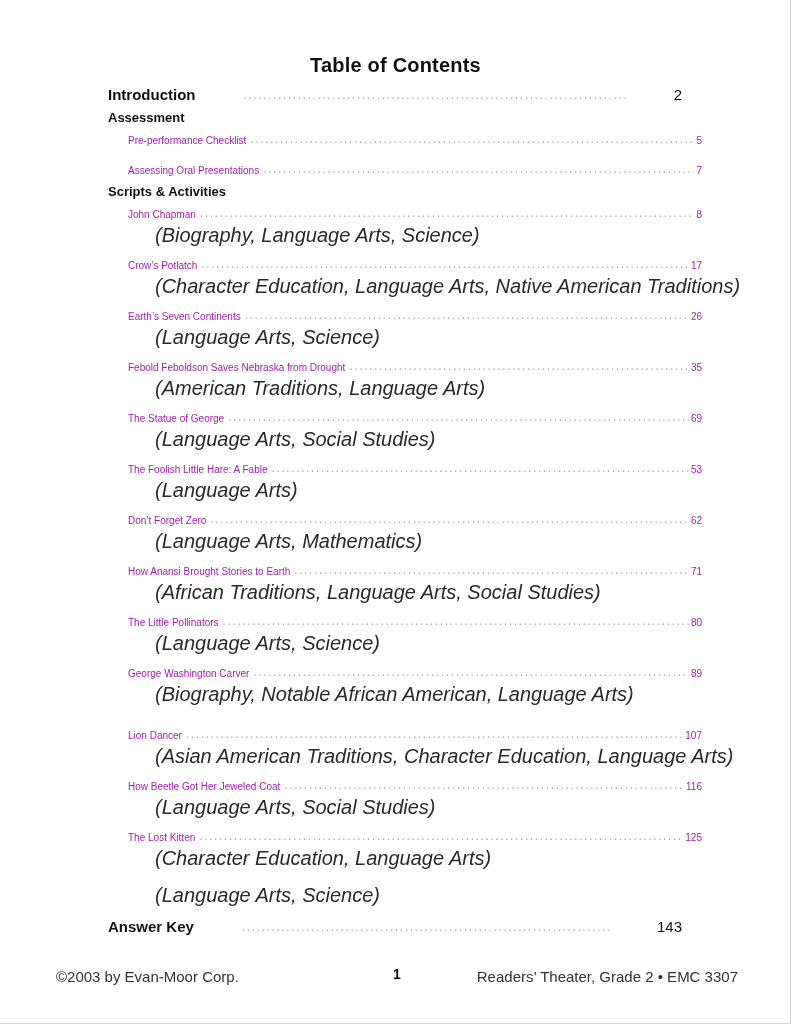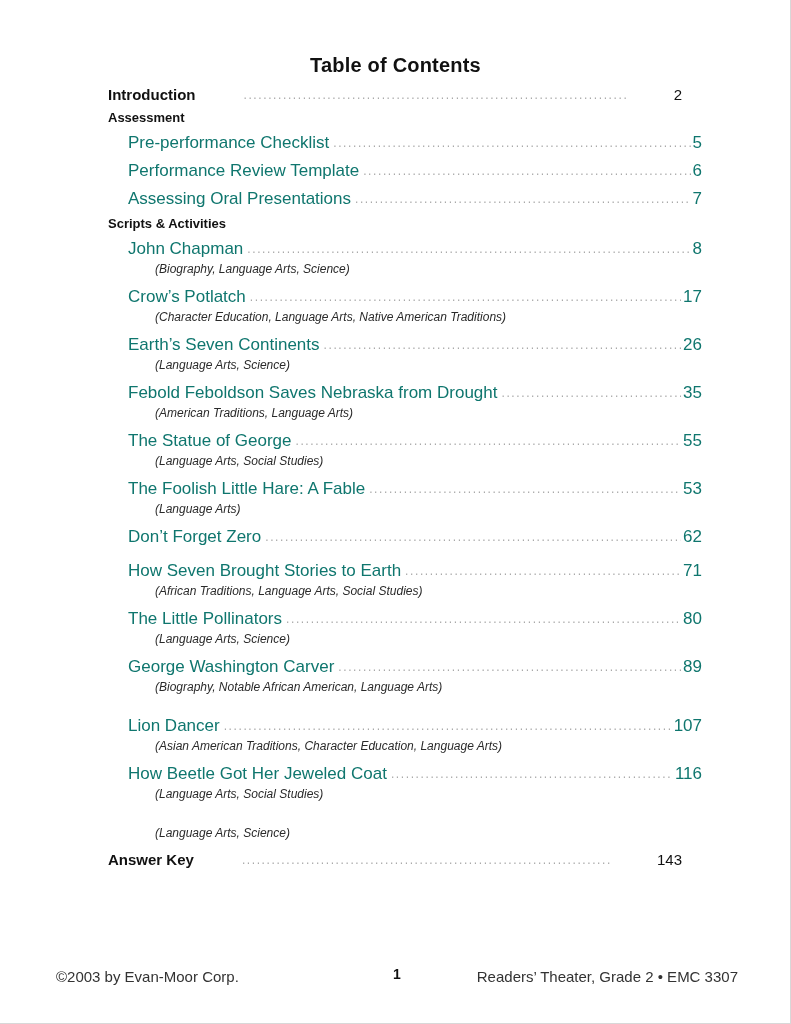--- a/index.html
+++ b/index.html
@@ -103,29 +103,29 @@
     font-weight: bold;
     color: #111111;
   }
 
   
   .level-item {
     margin-left: 20px;
   }
   .level-item .label,
   .level-item .pageno {
-    font-size: 17px;
+    font-size: 10px;
     font-weight: normal;
-    color: #0f766e;
+    color: #a21caf;
   }
 
   
   .subject {
     margin-left: 47px;
-    font-size: 12px;
+    font-size: 20px;
     font-style: italic;
     color: #2a2a2a;
     white-space: nowrap;
   }
   .sp-item      { height: 8px; }
   .sp-sub       { height: 3px; }
   .sp-group     { height: 11px; }
   .sp-section   { height: 7px; }
 
   
@@ -175,27 +175,20 @@
       </div>
       <div class="sp-item"></div>
       <div class="entry">
         <div class="row level-item">
           <span class="label">Pre-performance Checklist</span>
           <span class="leader"></span>
           <span class="pageno">5</span>
         </div>
       </div>
       <div class="sp-item"></div>
-      <div class="entry">
-        <div class="row level-item">
-          <span class="label">Performance Review Template</span>
-          <span class="leader"></span>
-          <span class="pageno">6</span>
-        </div>
-      </div>
       <div class="sp-item"></div>
       <div class="entry">
         <div class="row level-item">
           <span class="label">Assessing Oral Presentations</span>
           <span class="leader"></span>
           <span class="pageno">7</span>
         </div>
       </div>
       <div class="sp-section"></div>
       <div class="entry">
@@ -239,21 +232,21 @@
           <span class="pageno">35</span>
         </div>
         <div class="sp-sub"></div>
         <div class="subject">(American Traditions, Language Arts)</div>
       </div>
       <div class="sp-group"></div>
       <div class="entry">
         <div class="row level-item">
           <span class="label">The Statue of George</span>
           <span class="leader"></span>
-          <span class="pageno">55</span>
+          <span class="pageno">69</span>
         </div>
         <div class="sp-sub"></div>
         <div class="subject">(Language Arts, Social Studies)</div>
       </div>
       <div class="sp-group"></div>
       <div class="entry">
         <div class="row level-item">
           <span class="label">The Foolish Little Hare: A Fable</span>
           <span class="leader"></span>
           <span class="pageno">53</span>
@@ -262,25 +255,26 @@
         <div class="subject">(Language Arts)</div>
       </div>
       <div class="sp-group"></div>
       <div class="entry">
         <div class="row level-item">
           <span class="label">Don’t Forget Zero</span>
           <span class="leader"></span>
           <span class="pageno">62</span>
         </div>
         <div class="sp-sub"></div>
-      </div>
-      <div class="sp-group"></div>
-      <div class="entry">
-        <div class="row level-item">
-          <span class="label">How Seven Brought Stories to Earth</span>
+        <div class="subject">(Language Arts, Mathematics)</div>
+      </div>
+      <div class="sp-group"></div>
+      <div class="entry">
+        <div class="row level-item">
+          <span class="label">How Anansi Brought Stories to Earth</span>
           <span class="leader"></span>
           <span class="pageno">71</span>
         </div>
         <div class="sp-sub"></div>
         <div class="subject">(African Traditions, Language Arts, Social Studies)</div>
       </div>
       <div class="sp-group"></div>
       <div class="entry">
         <div class="row level-item">
           <span class="label">The Little Pollinators</span>
@@ -315,20 +309,29 @@
       <div class="entry">
         <div class="row level-item">
           <span class="label">How Beetle Got Her Jeweled Coat</span>
           <span class="leader"></span>
           <span class="pageno">116</span>
         </div>
         <div class="sp-sub"></div>
         <div class="subject">(Language Arts, Social Studies)</div>
       </div>
       <div class="sp-group"></div>
+      <div class="entry">
+        <div class="row level-item">
+          <span class="label">The Lost Kitten</span>
+          <span class="leader"></span>
+          <span class="pageno">125</span>
+        </div>
+        <div class="sp-sub"></div>
+        <div class="subject">(Character Education, Language Arts)</div>
+      </div>
       <div class="sp-group"></div>
       <div class="entry">
         <div class="sp-sub"></div>
         <div class="subject">(Language Arts, Science)</div>
       </div>
       <div class="sp-group"></div>
       <div class="entry">
         <div class="row level-head">
           <span class="label">Answer Key</span>
           <span class="leader"></span>

